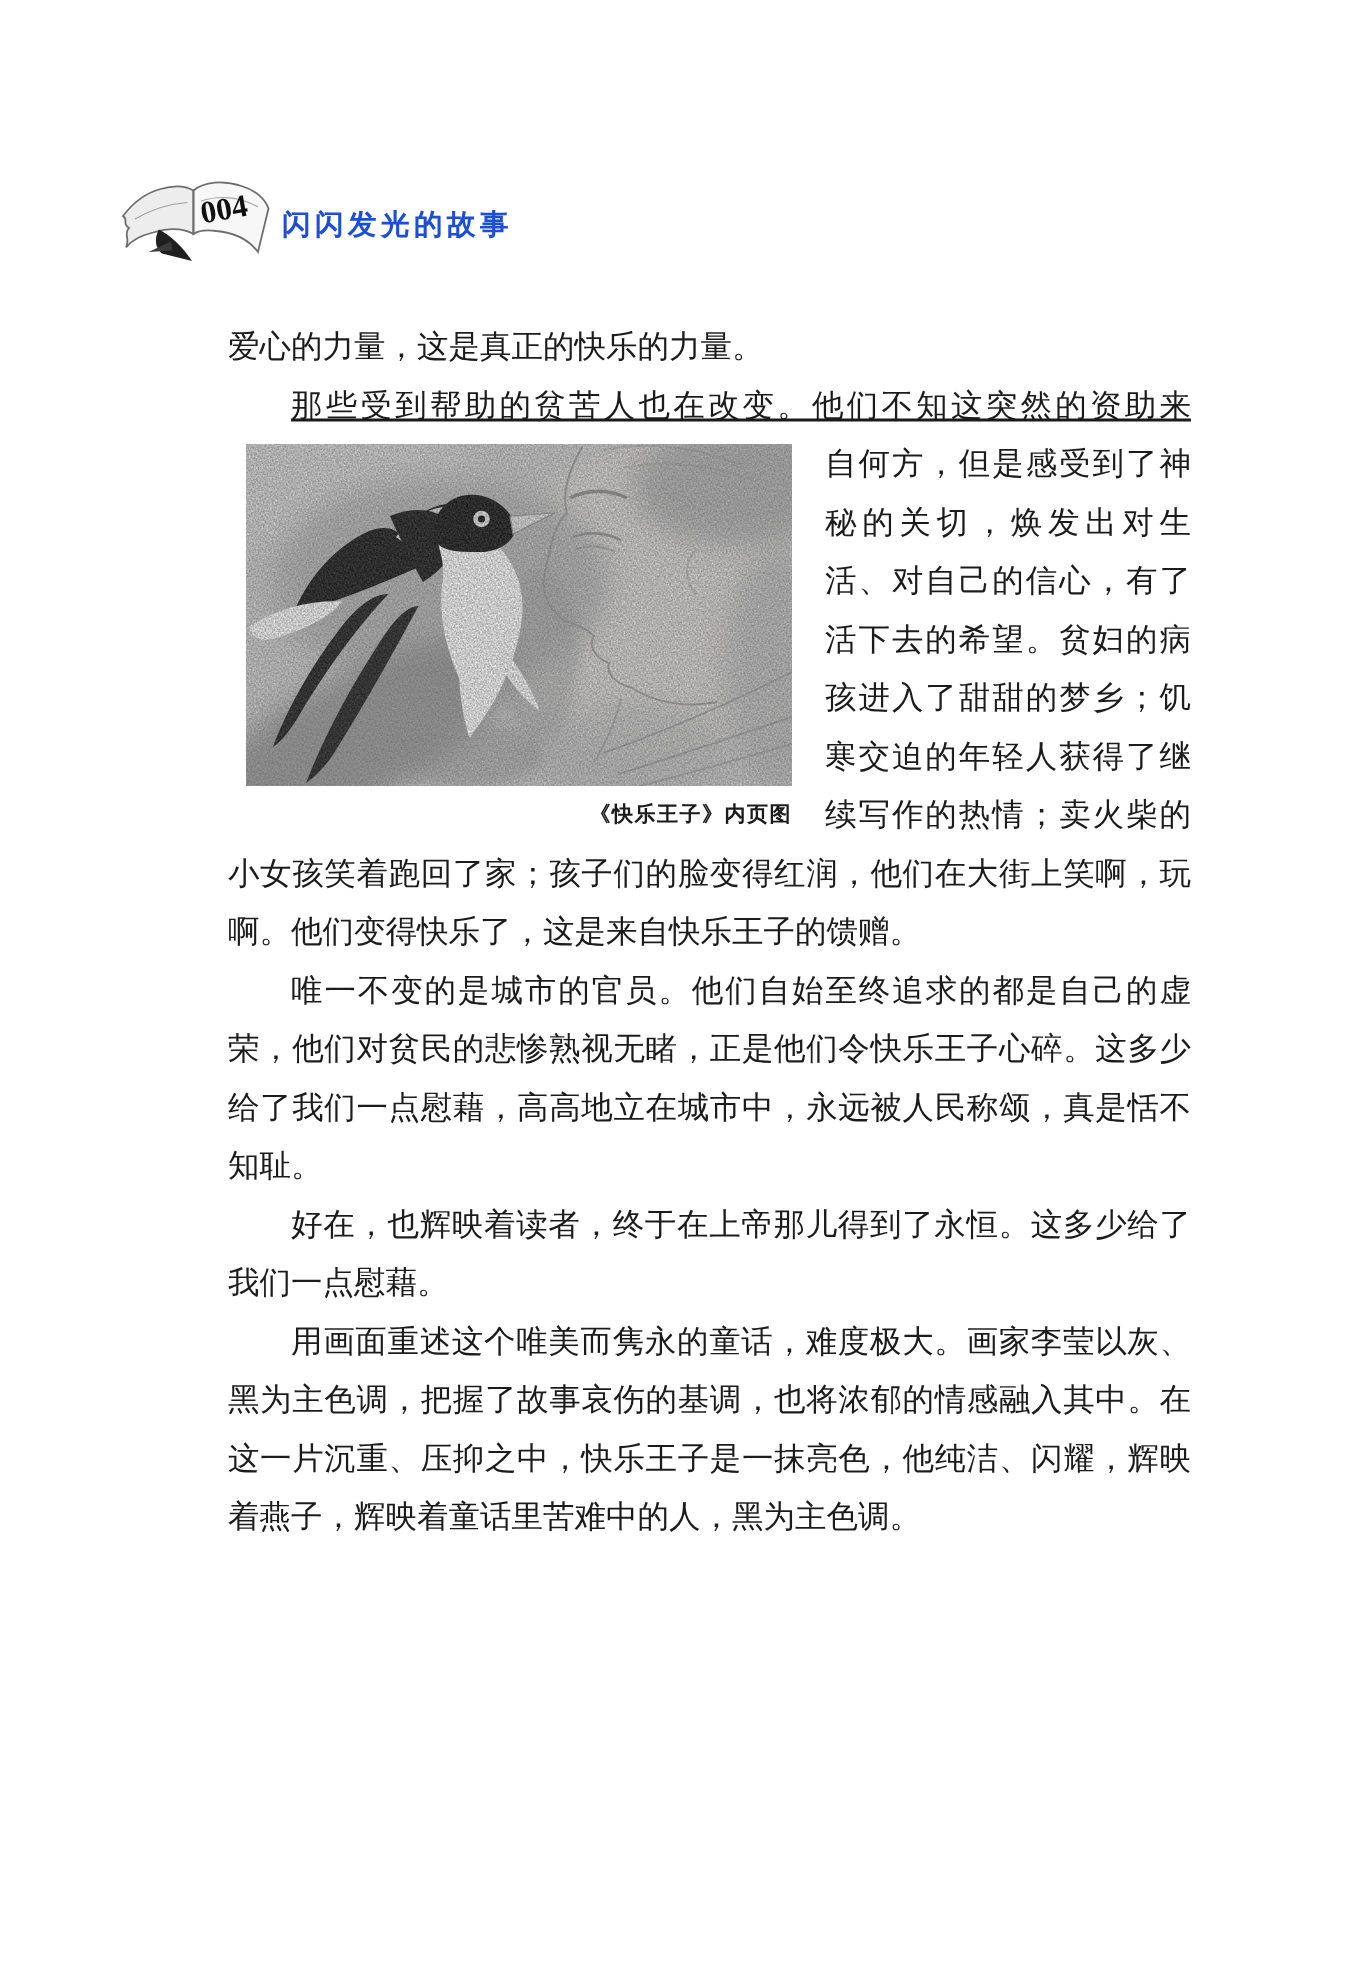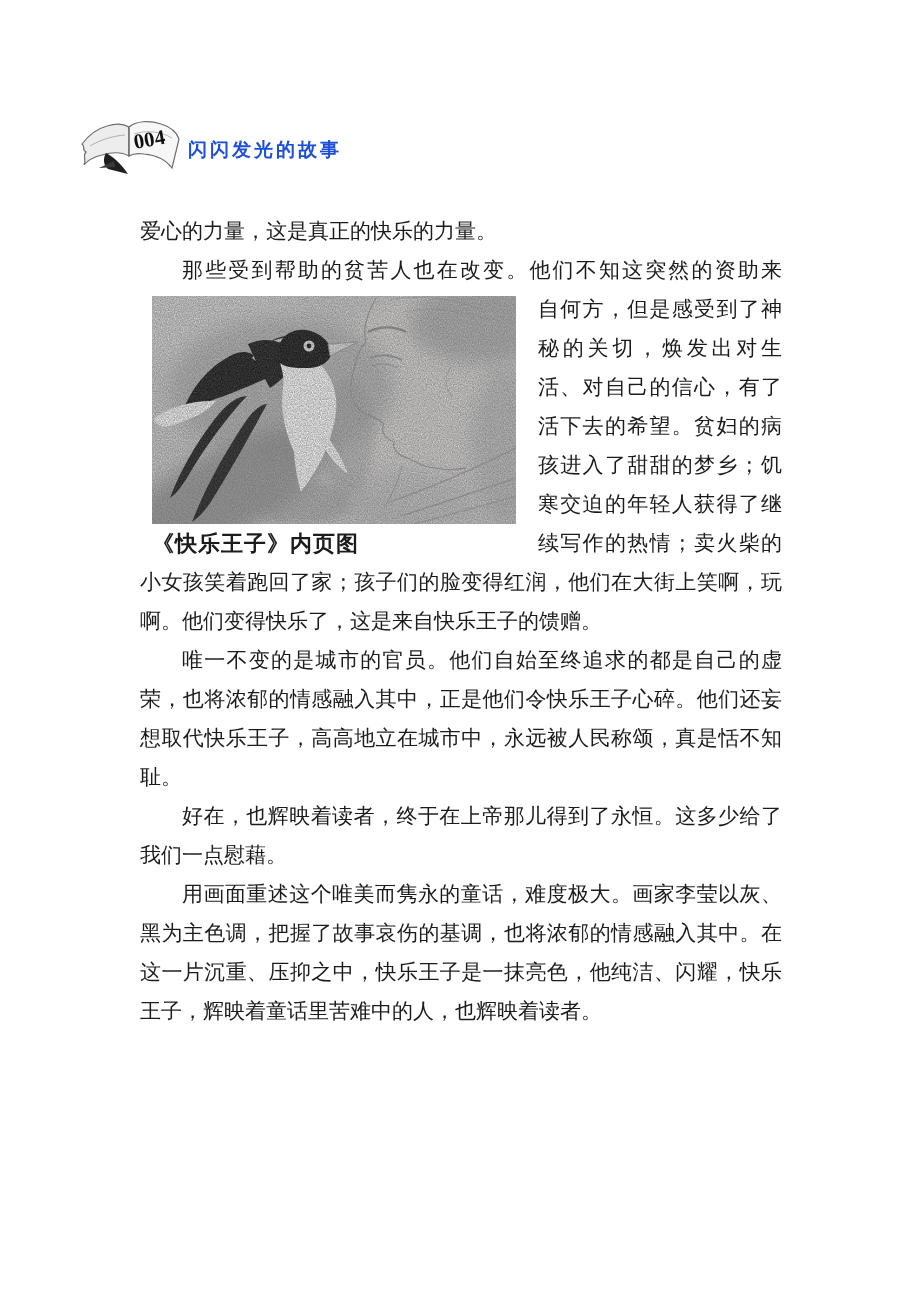--- a/index.html
+++ b/index.html
@@ -7,33 +7,33 @@
     position:relative;width:900px;height:1315px;background:#ffffff;
     font-family:"Liberation Serif","DejaVu Serif",serif;color:#1b1b1b;overflow:hidden;
   }
   .page-header{position:absolute;top:116px;left:76px;display:flex;align-items:center;}
   .logo{width:108px;height:60px;flex:0 0 auto;}
   .header-title{
     font-size:19px;font-weight:bold;letter-spacing:3px;color:#1d4ed8;
     margin-left:4px;padding-top:8px;white-space:nowrap;
   }
   .article{
-    position:absolute;top:212px;left:140px;width:642px;
+    position:absolute;top:212px;left:152px;width:642px;
     font-size:21px;line-height:39px;text-align:justify;text-justify:inter-character;
   }
   .para{margin:0;padding:0;}
   .indent{text-indent:2em;}
-  .lead-line{text-align-last:justify;}
+  .lead-line{text-align-last:justify;text-decoration:underline;}
   .fig{
     float:left;width:364px;margin:6px 22px 6px 12px;
   }
   .fig-image{width:364px;height:228px;}
   .fig-image svg{display:block;}
   .fig-caption{
-    text-align:left;font-size:22px;font-weight:bold;line-height:26px;
+    text-align:right;font-size:14px;font-weight:bold;line-height:26px;
     padding-top:7px;letter-spacing:1px;text-indent:0;
   }
 </style>
 </head>
 <body>
 
 <div class="page">
 
   <header class="page-header">
     <div class="logo">
@@ -126,20 +126,20 @@
             </g>
 
             <rect width="364" height="228" filter="url(#grain)" opacity="0.55"></rect>
           </svg>
         </div>
         <figcaption class="fig-caption">《快乐王子》内页图</figcaption>
       </figure>
       <span>自何方，但是感受到了神秘的关切，焕发出对生活、对自己的信心，有了活下去的希望。贫妇的病孩进入了甜甜的梦乡；饥寒交迫的年轻人获得了继续写作的热情；卖火柴的小女孩笑着跑回了家；孩子们的脸变得红润，他们在大街上笑啊，玩啊。他们变得快乐了，这是来自快乐王子的馈赠。</span>
     </div>
 
-    <p class="para indent">唯一不变的是城市的官员。他们自始至终追求的都是自己的虚荣，也将浓郁的情感融入其中，正是他们令快乐王子心碎。他们还妄想取代快乐王子，高高地立在城市中，永远被人民称颂，真是恬不知耻。</p>
+    <p class="para indent">唯一不变的是城市的官员。他们自始至终追求的都是自己的虚荣，他们对贫民的悲惨熟视无睹，正是他们令快乐王子心碎。这多少给了我们一点慰藉，高高地立在城市中，永远被人民称颂，真是恬不知耻。</p>
 
     <p class="para indent">好在，也辉映着读者，终于在上帝那儿得到了永恒。这多少给了我们一点慰藉。</p>
 
-    <p class="para indent">用画面重述这个唯美而隽永的童话，难度极大。画家李莹以灰、黑为主色调，把握了故事哀伤的基调，也将浓郁的情感融入其中。在这一片沉重、压抑之中，快乐王子是一抹亮色，他纯洁、闪耀，快乐王子，辉映着童话里苦难中的人，也辉映着读者。</p>
+    <p class="para indent">用画面重述这个唯美而隽永的童话，难度极大。画家李莹以灰、黑为主色调，把握了故事哀伤的基调，也将浓郁的情感融入其中。在这一片沉重、压抑之中，快乐王子是一抹亮色，他纯洁、闪耀，辉映着燕子，辉映着童话里苦难中的人，黑为主色调。</p>
 
   </main>
 </div>
 
 </body></html>

